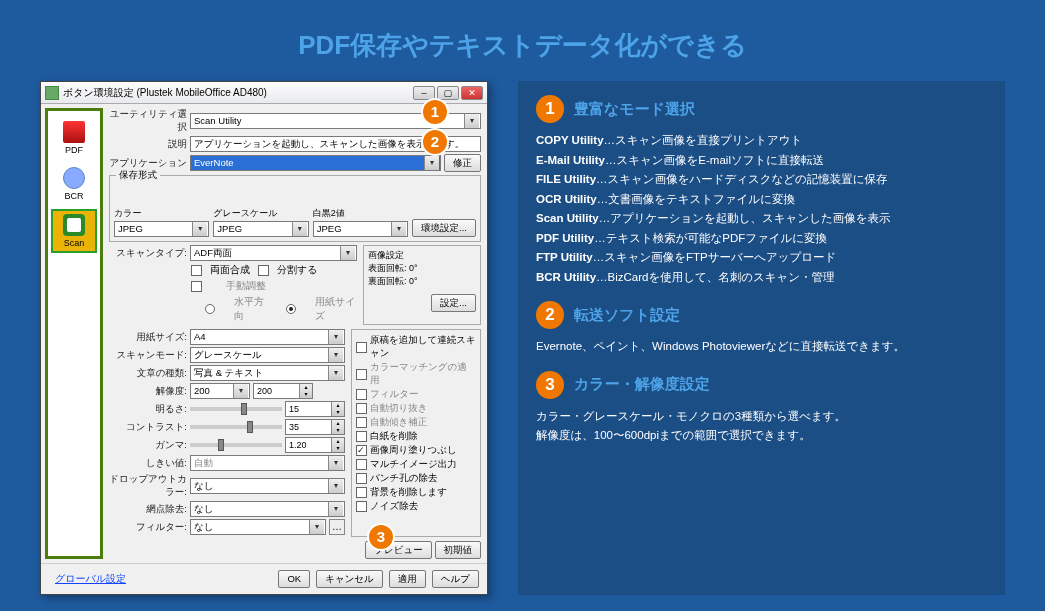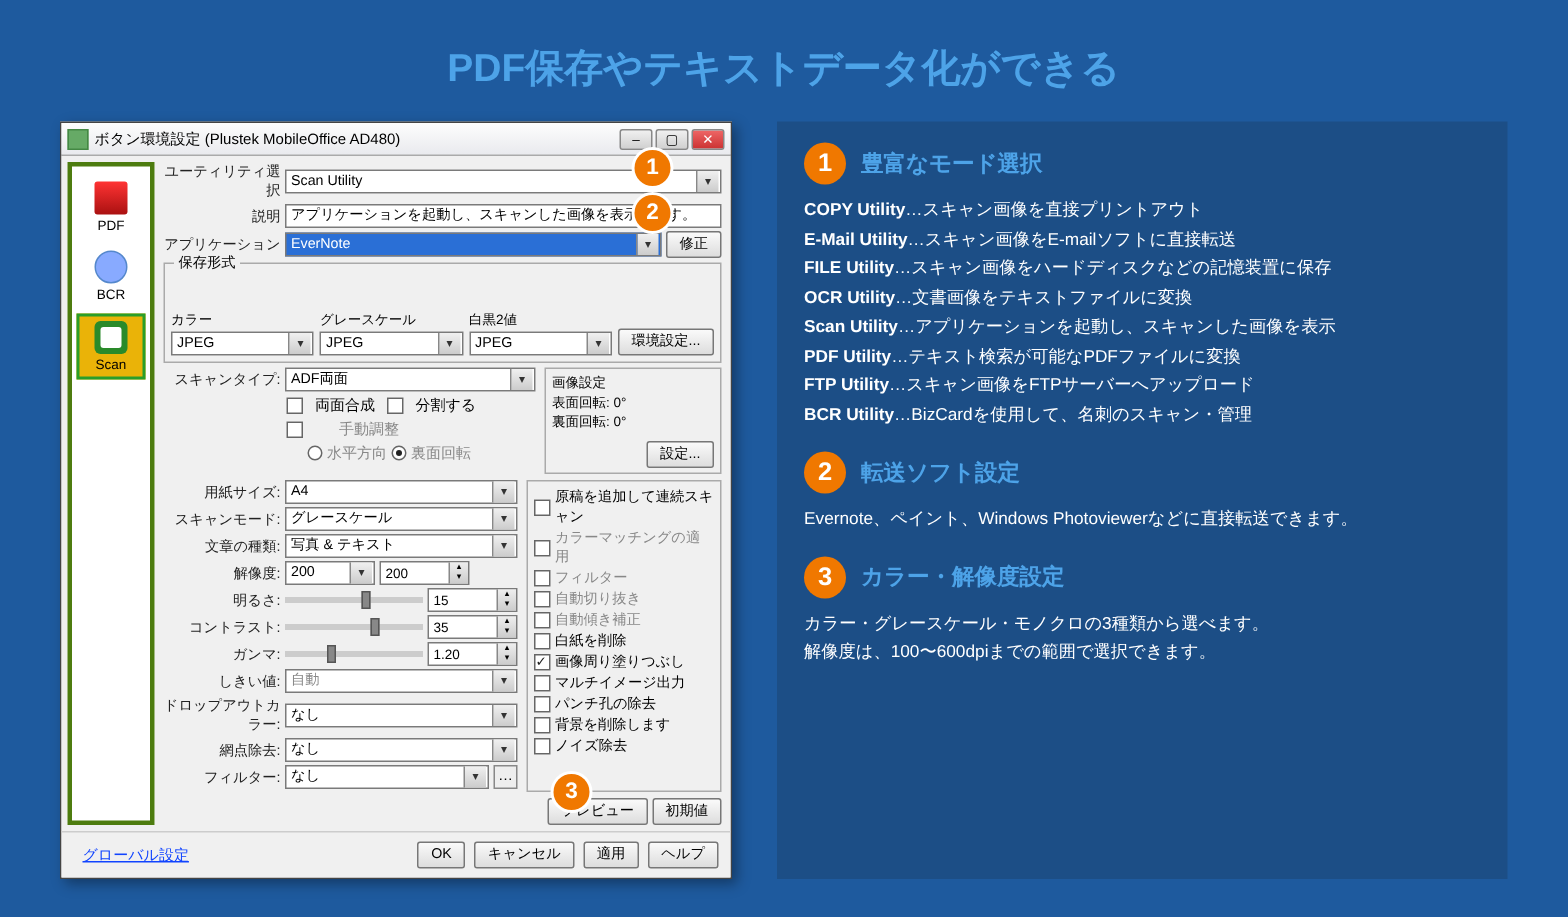--- a/index.html
+++ b/index.html
@@ -225,25 +225,25 @@
             <div class="row" style="padding-left:82px; gap:8px;">
               <span class="chk"></span>
               <span>両面合成</span>
               <span class="chk"></span>
               <span>分割する</span>
             </div>
             <div class="row" style="padding-left:82px; gap:24px; color:#888;">
               <span class="chk"></span>
               <span>手動調整</span>
             </div>
-            <div class="row" style="padding-left:96px; gap:3px; color:#888;">
+            <div class="row" style="padding-left:96px; gap:19px; color:#888;">
               <span class="rad"></span>
               <span>水平方向</span>
               <span class="rad on"></span>
-              <span>裏面回転</span>
+              <span>用紙サイズ</span>
             </div>
           </div>
           <div style="width:118px; border:1px solid #aaa; padding:3px 4px;">
             <div style="font-size:9px">画像設定</div>
             <div style="font-size:9px"><span>表面回転:</span> <span>0°</span></div>
             <div style="font-size:9px"><span>裏面回転:</span> <span>0°</span></div>
             <div style="text-align:right; margin-top:6px;">
               <button class="btn">設定...</button>
             </div>
           </div>

